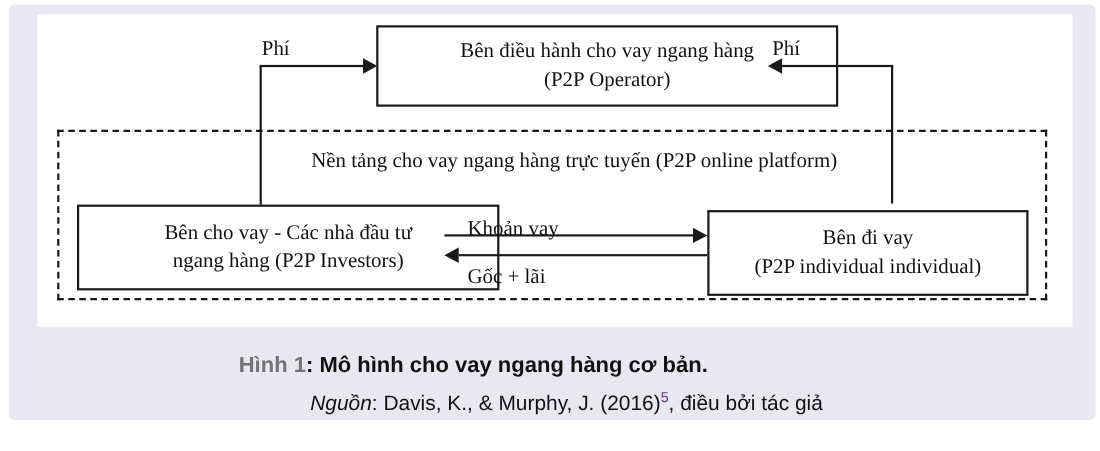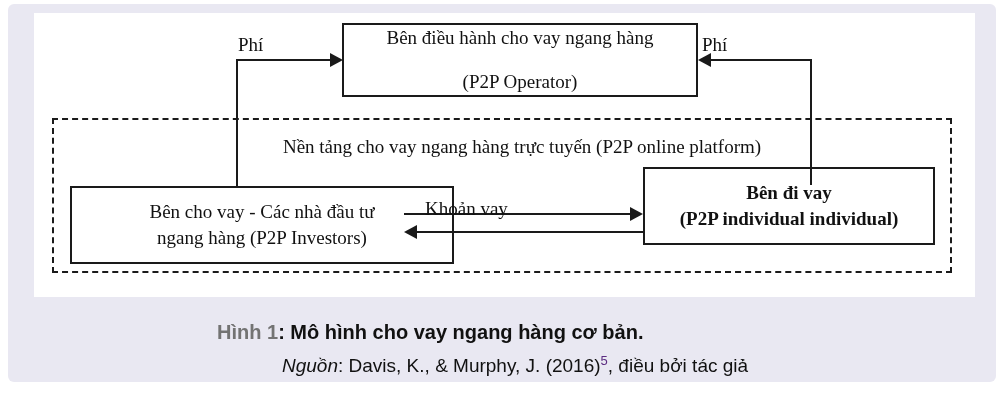--- a/index.html
+++ b/index.html
@@ -5,23 +5,23 @@
   html,body{margin:0;padding:0;background:#ffffff;}
   .stage{position:relative;width:1000px;height:410px;background:#ffffff;overflow:hidden;
          font-family:"Liberation Serif", serif;color:#111;}
   .panel{position:absolute;left:8px;top:4px;width:988px;height:378px;
          background:#e9e8f2;border-radius:6px;}
   .diagram{position:absolute;left:34px;top:13px;width:941px;height:284px;background:#ffffff;}
 
   .node{position:absolute;border:2px solid #1a1a1a;background:#ffffff;
         display:flex;flex-direction:column;justify-content:center;align-items:center;
         font-size:19px;line-height:26px;text-align:center;box-sizing:border-box;}
-  .node-operator{left:342px;top:23px;width:356px;height:74px;justify-content:space-between;}
+  .node-operator{left:342px;top:23px;width:420px;height:74px;}
   .node-lenders{left:70px;top:186px;width:384px;height:78px;}
-  .node-borrowers{left:643px;top:167px;width:292px;height:78px;font-weight:bold;}
+  .node-borrowers{left:643px;top:191px;width:292px;height:78px;}
 
   .platform-box{position:absolute;left:52px;top:118px;width:900px;height:155px;
                 border:2px dashed #1a1a1a;box-sizing:border-box;}
   .platform-label{position:absolute;left:72px;top:134px;width:900px;text-align:center;
                   font-size:19px;line-height:26px;}
 
   .h-line{position:absolute;height:2px;background:#1a1a1a;}
   .v-line{position:absolute;width:2px;background:#1a1a1a;}
   .arrow-right{position:absolute;width:0;height:0;
                border-top:7px solid transparent;border-bottom:7px solid transparent;
@@ -75,20 +75,21 @@
   <div class="h-line" style="left:711px;top:59px;width:101px;"></div>
   <div class="arrow-left" style="left:698px;top:53px;"></div>
   <div class="edge-label" style="left:702px;top:34px;width:100px;">Phí</div>
 
   <div class="h-line" style="left:404px;top:213px;width:226px;"></div>
   <div class="arrow-right" style="left:630px;top:207px;"></div>
   <div class="edge-label" style="left:425px;top:198px;width:200px;">Khoản vay</div>
 
   <div class="h-line" style="left:417px;top:231px;width:226px;"></div>
   <div class="arrow-left" style="left:404px;top:225px;"></div>
+  <div class="edge-label" style="left:425px;top:241px;width:200px;">Gốc + lãi</div>
 
   <div class="caption caption-line1">
     <span class="accent">Hình 1</span><span>: </span><span>Mô hình cho vay ngang hàng cơ bản.</span>
   </div>
   <div class="caption caption-line2">
     <span class="src-label">Nguồn</span><span>: Davis, K., &amp; Murphy, J. (2016)</span><span class="sup">5</span><span>, điều bởi tác giả</span>
   </div>
 </div>
 
 </body></html>

